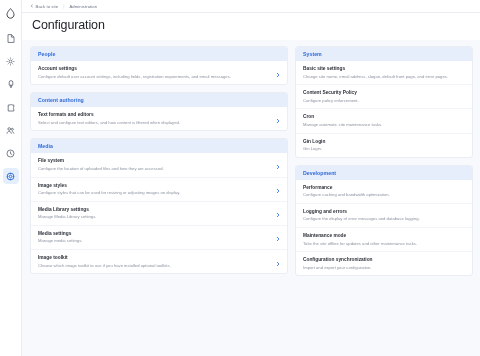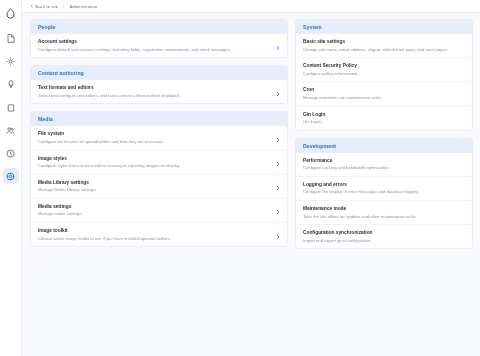--- a/index.html
+++ b/index.html
@@ -182,20 +182,23 @@
           <svg width="4" height="4" viewBox="0 0 4 4" fill="none" stroke="#6b7482" stroke-width="0.6">
             <path d="M2.6 0.8 L1.1 2 L2.6 3.2"></path>
           </svg>
         </span>
         <span class="crumb-link">Back to site</span>
       </div>
       <span class="crumb-sep">|</span>
       <span class="crumb">Administration</span>
     </div>
 
+    <div class="page-head">
+      <h1 class="page-title">Configuration</h1>
+    </div>
 
     <div class="content">
       <div class="col col-left">
           <div class="card">
             <div class="card-head">People</div>
             <a class="row" style="display: block; text-decoration: none;">
               <div class="row-title">Account settings</div>
               <div class="row-desc">Configure default user account settings, including fields, registration requirements, and email messages.</div>
               <span class="chev"><svg width="4" height="6" viewBox="0 0 4 6" fill="none" stroke="currentColor" stroke-width="0.9">
                   <path d="M1 1 L3 3 L1 5"></path>

